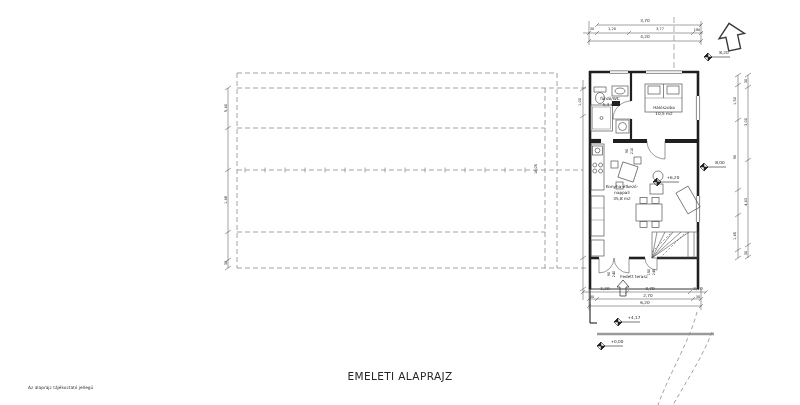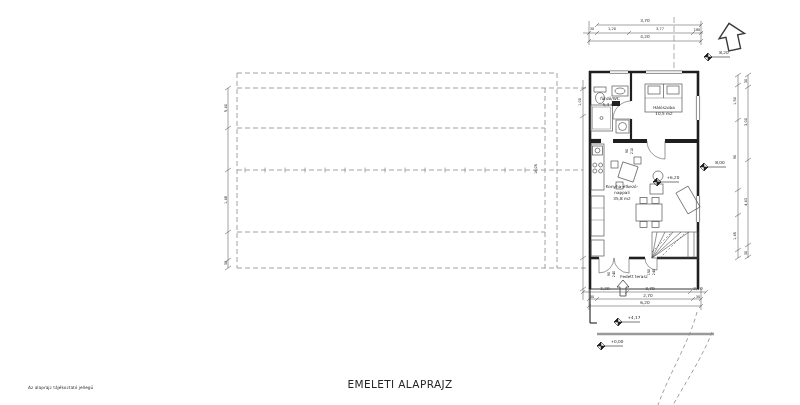--- a/index.html
+++ b/index.html
@@ -330,15 +330,15 @@
   <div class="lbl r35" style="left:746px;top:202px">4,43</div>
   <div class="lbl r35" style="left:735px;top:236px">1,45</div>
   <div class="lbl r35" style="left:746px;top:253px">30</div>
 
   <div class="lbl r35" style="left:226px;top:108px">5,40</div>
   <div class="lbl r35" style="left:226px;top:200px">1,48</div>
   <div class="lbl r35" style="left:226px;top:263px">30</div>
   <div class="lbl r35" style="left:580px;top:102px">1,00</div>
   <div class="lbl r35" style="left:536px;top:169px">16,05</div>
 
-  <div class="lbl title" style="left:400px;top:384px">EMELETI ALAPRAJZ</div>
+  <div class="lbl title" style="left:400px;top:376px">EMELETI ALAPRAJZ</div>
   <div class="foot" style="position:absolute;left:28px;top:384px">Az alaprajz tájékoztató jellegű</div>
 </div>
 
 </body></html>

